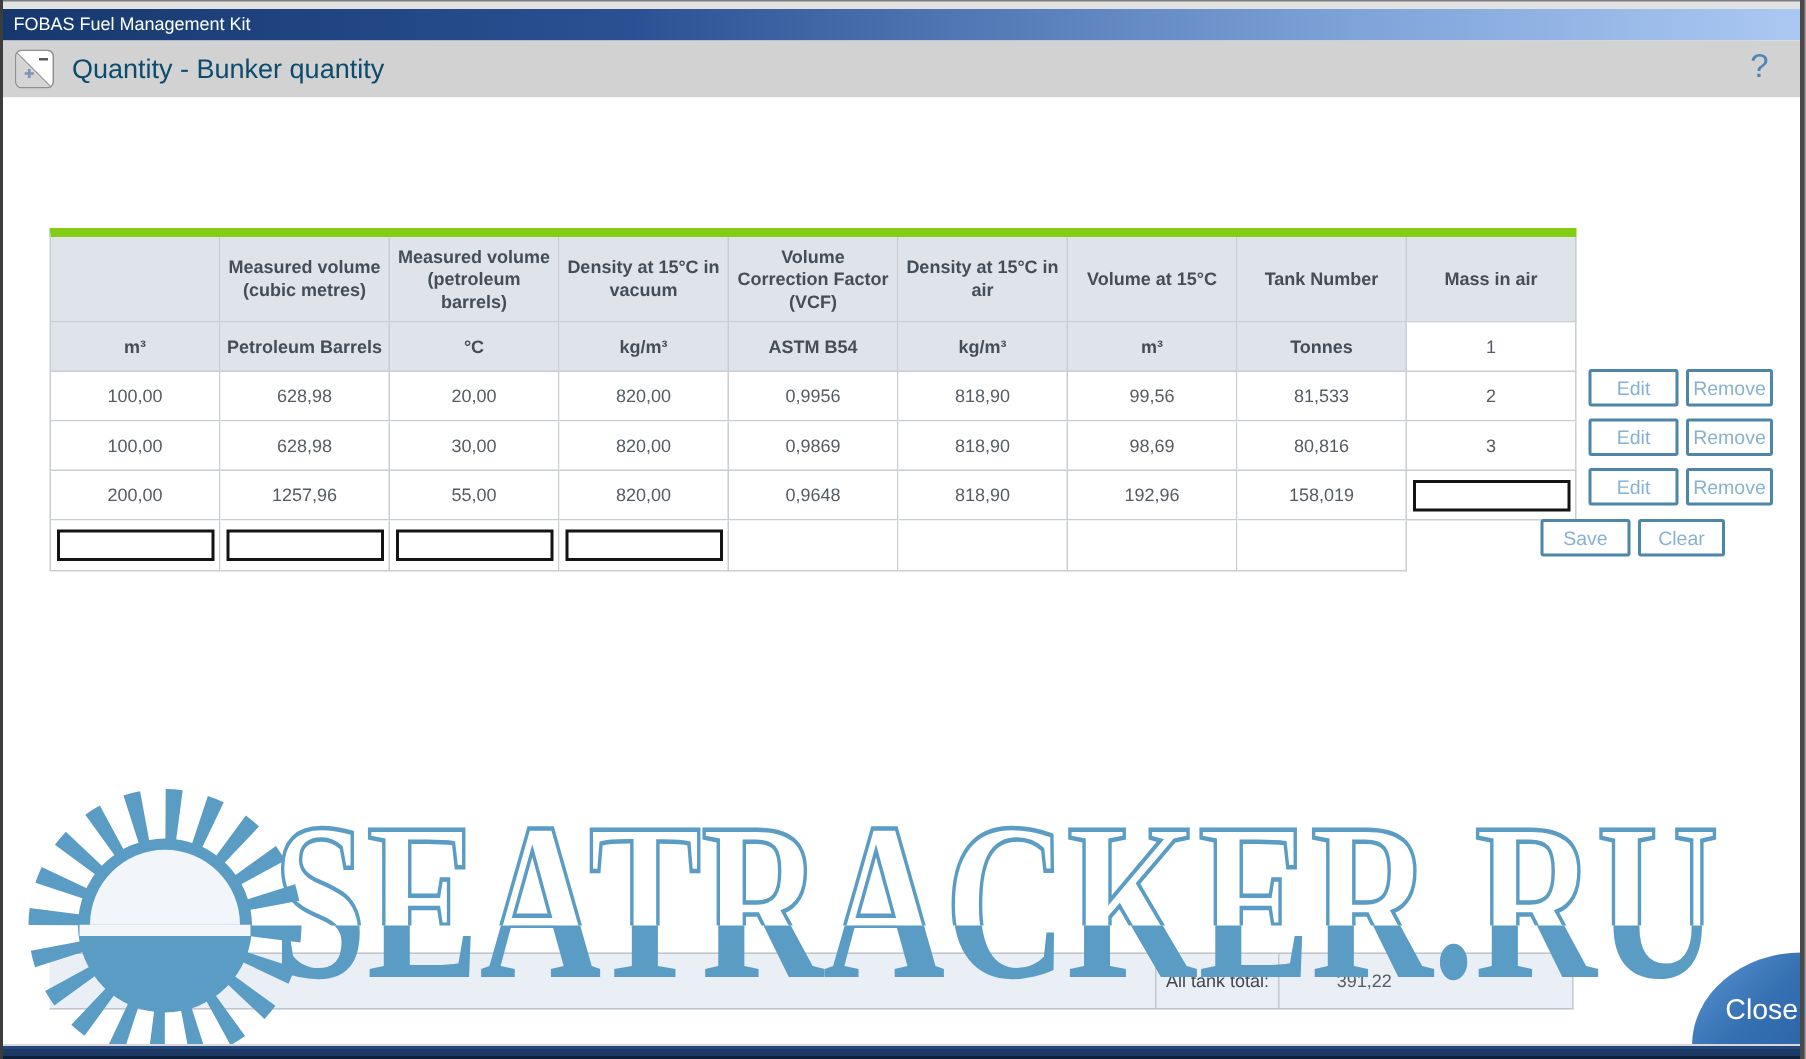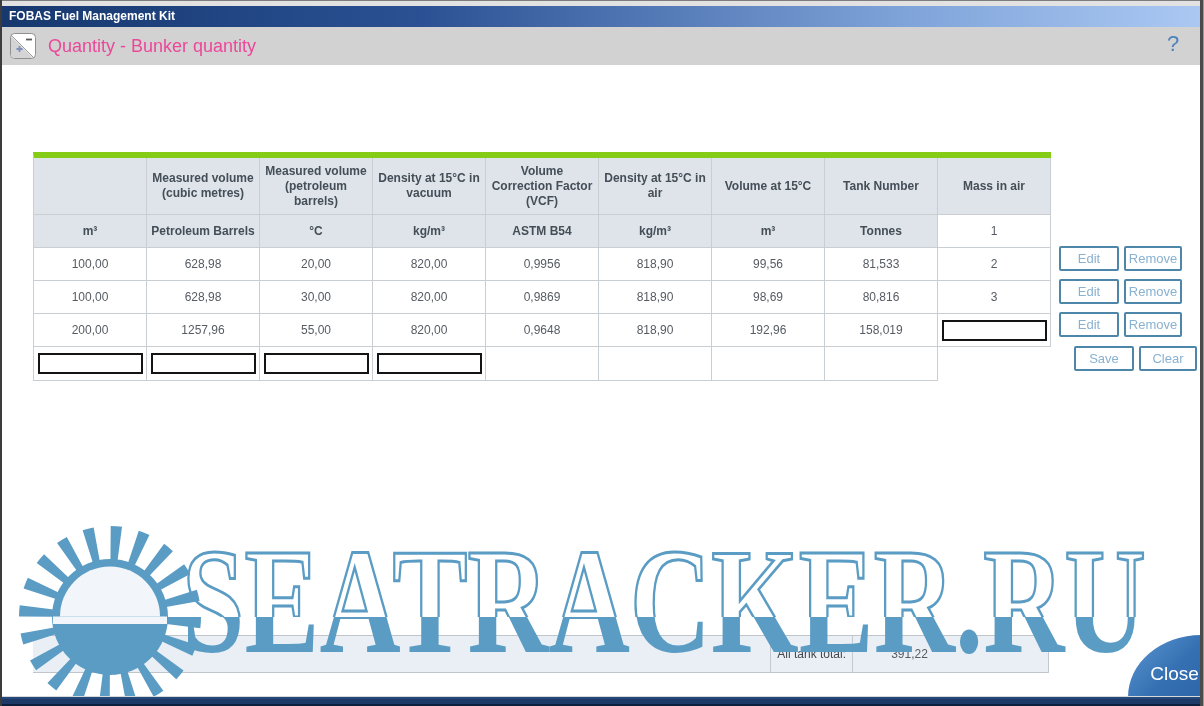--- a/index.html
+++ b/index.html
@@ -10,28 +10,28 @@
   }
   
   .frame-top { position:absolute; left:0; top:0; width:1204px; height:6px; background:#e2e2e2; border-top:1px solid #7d7d7d; z-index:65; }
   .frame-left { position:absolute; left:0; top:0; width:2px; height:706px; background:#3c3c3c; z-index:66; }
   .frame-right { position:absolute; left:1200px; top:0; width:4px; height:706px; background:#4a4a4a; border-right:1px solid #9a9a9a; z-index:66; }
   .bottom-bar { position:absolute; left:0; top:696px; width:1204px; height:10px; background:linear-gradient(#d8d8d8 0 1px, #24477c 1px 3px, #1d3a67 3px 8px, #0c1f3d 8px 100%); z-index:65; }
 
   .titlebar {
     position:absolute; left:2px; top:6px; width:1198px; height:21px;
     background:linear-gradient(to right, #16386e 0%, #2b5194 35%, #7ea3d9 75%, #abc8f2 100%);
-    color:#fff; font-size:12px; font-weight:bold; line-height:21px; padding-left:7px;
+    color:#fff; font-size:12px; font-weight:normal; line-height:21px; padding-left:7px;
   }
   .header-strip {
     position:absolute; left:2px; top:27px; width:1198px; height:38px;
     background:#d2d2d2;
   }
   .app-icon { position:absolute; left:10px; top:33px; width:26px; height:26px; }
-  .page-title { position:absolute; left:48px; top:27px; height:38px; line-height:38px; font-size:18px; color:#ec4899; }
+  .page-title { position:absolute; left:48px; top:27px; height:38px; line-height:38px; font-size:18px; color:#0c4a6e; }
   .help-link { position:absolute; left:1160px; top:31px; width:26px; height:30px; text-align:center; font-size:22px; color:#4d83bb; cursor:pointer; }
 
   .content { position:absolute; left:2px; top:65px; width:1198px; height:632px; background:#fff; }
 
   
   .qty-table {
     position:absolute; left:31px; top:87px;
     display:grid;
     grid-template-columns:repeat(9, 113px);
     grid-template-rows:57px 33px 33px 33px 33px 34px;
@@ -190,21 +190,21 @@
       <button class="row-btn w-remove">Remove</button>
     </div>
     <div class="btn-row" style="left:1057px; top:214px;">
       <button class="row-btn w-edit">Edit</button>
       <button class="row-btn w-remove">Remove</button>
     </div>
     <div class="btn-row" style="left:1057px; top:247px;">
       <button class="row-btn w-edit">Edit</button>
       <button class="row-btn w-remove">Remove</button>
     </div>
-    <div class="btn-row" style="left:1072px; top:281px;">
+    <div class="btn-row" style="left:1025px; top:281px;">
       <button class="row-btn w-edit">Save</button>
       <button class="row-btn w-remove">Clear</button>
     </div>
 
     <div class="totals">
       <div class="tcell t-label">All tank total:</div>
       <div class="tcell t-val1">391,22</div>
     </div>
   </div>
 

